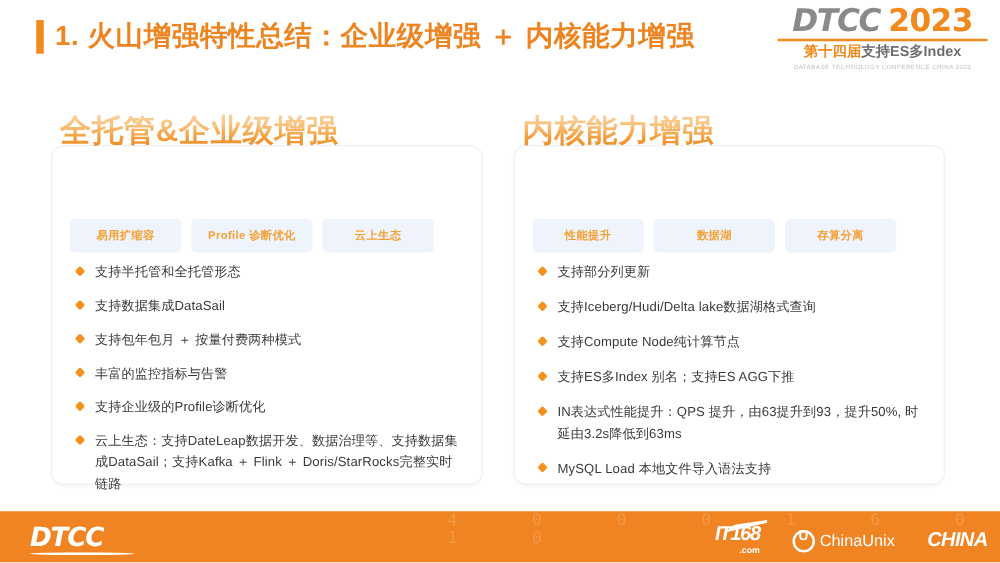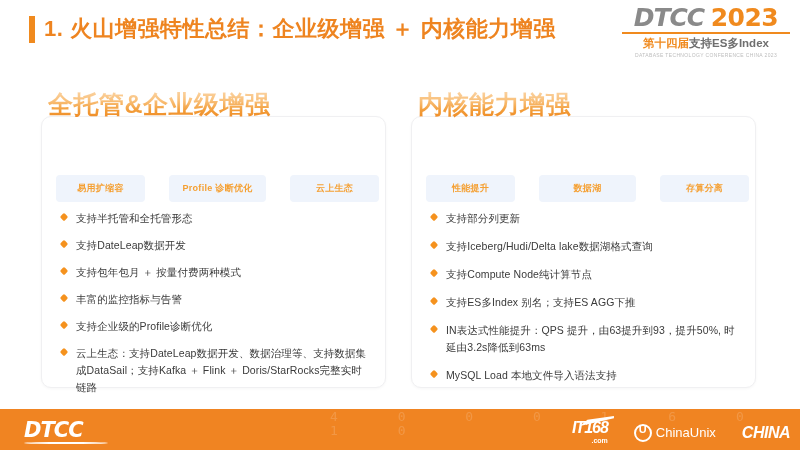--- a/index.html
+++ b/index.html
@@ -121,21 +121,21 @@
   }
   .panel-title-left  { left: 48px; }
   .panel-title-right { left: 418px; }
 
   .tag-row {
     position: absolute;
     top: 58px;
     left: 14px;
     right: 14px;
     display: flex;
-    gap: 24px;
+    gap: 8px;
   }
   .tag {
     background: #EFF4FC;
     color: #F5A033;
     font-size: 9px;
     font-weight: bold;
     border-radius: 4px;
     padding: 7px 0;
     text-align: center;
     white-space: nowrap;
@@ -196,20 +196,21 @@
     inset: 0;
     color: rgba(255,255,255,0.16);
     font-size: 13px;
     font-family: "DejaVu Sans Mono", monospace;
     letter-spacing: 22px;
     line-height: 14px;
     padding: 1px 0 0 330px;
     word-spacing: 8px;
     pointer-events: none;
     user-select: none;
+    margin-left: 28px;
   }
   .footer-dtcc {
     position: absolute;
     left: 24px;
     top: 9px;
     font-size: 21px;
     font-weight: bold;
     font-style: italic;
     color: #FFFFFF;
     letter-spacing: -1px;
@@ -326,21 +327,21 @@
     <div class="tag tag-1">Profile 诊断优化</div>
     <div class="tag tag-2">云上生态</div>
   </div>
   <div class="bullets bullets-left">
     <div class="bullet">
       <span class="bullet-icon"></span>
       <span class="bullet-text">支持半托管和全托管形态</span>
     </div>
     <div class="bullet">
       <span class="bullet-icon"></span>
-      <span class="bullet-text">支持DateLeap数据开发</span>
+      <span class="bullet-text">支持数据集成DataSail</span>
     </div>
     <div class="bullet">
       <span class="bullet-icon"></span>
       <span class="bullet-text">支持包年包月 ＋ 按量付费两种模式</span>
     </div>
     <div class="bullet">
       <span class="bullet-icon"></span>
       <span class="bullet-text">丰富的监控指标与告警</span>
     </div>
     <div class="bullet">

